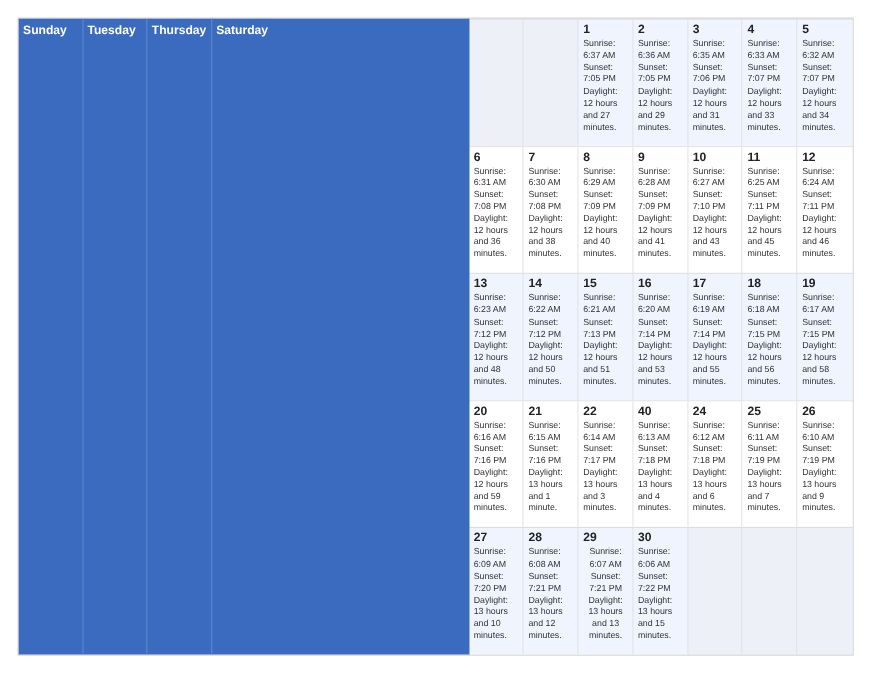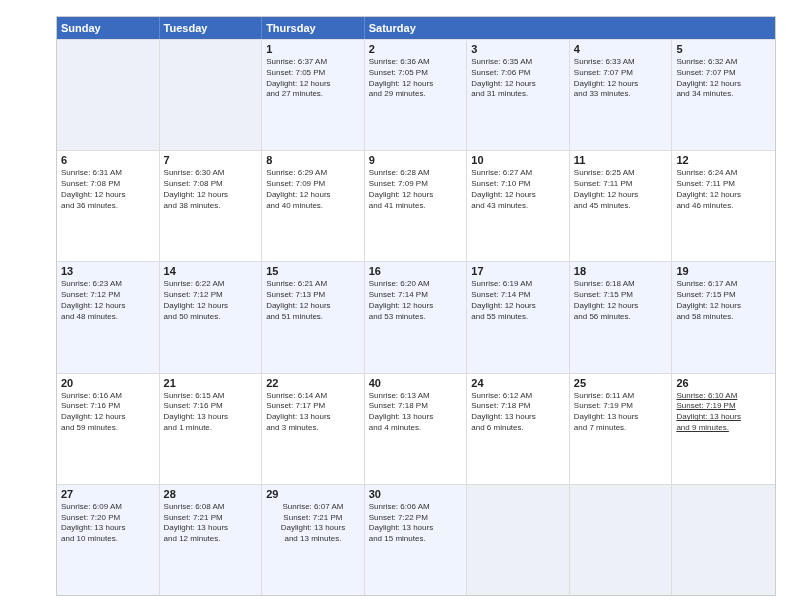--- a/index.html
+++ b/index.html
@@ -37,23 +37,22 @@
       font-weight: bold;
     }
     .title-block h2 {
       font-size: 14px;
       color: #555;
       font-weight: normal;
     }
     .calendar {
       flex: 1;
       display: flex;
-      flex-direction: column;
+      flex-direction: row;
       border: 1px solid #ccc;
-      margin-left: 40px;
     }
     .cal-header {
       display: grid;
       grid-template-columns: repeat(7, 1fr);
       background: #3a6bbf;
     }
     .cal-header-cell {
       color: #fff;
       font-size: 11px;
       font-weight: bold;
@@ -290,21 +289,21 @@
           </div>
           <div class="cal-cell">
             <span class="day-number">25</span>
             <div class="cell-text" style="white-space: pre-line;">Sunrise: 6:11 AM
 Sunset: 7:19 PM
 Daylight: 13 hours
 and 7 minutes.</div>
           </div>
           <div class="cal-cell">
             <span class="day-number">26</span>
-            <div class="cell-text" style="white-space: pre-line; text-decoration: underline;">Sunrise: 6:10 AM
+            <div class="cell-text" style="white-space: pre-line;">Sunrise: 6:10 AM
 Sunset: 7:19 PM
 Daylight: 13 hours
 and 9 minutes.</div>
           </div>
         </div>
         <div class="cal-row">
           <div class="cal-cell alt-row">
             <span class="day-number">27</span>
             <div class="cell-text" style="white-space: pre-line;">Sunrise: 6:09 AM
 Sunset: 7:20 PM

